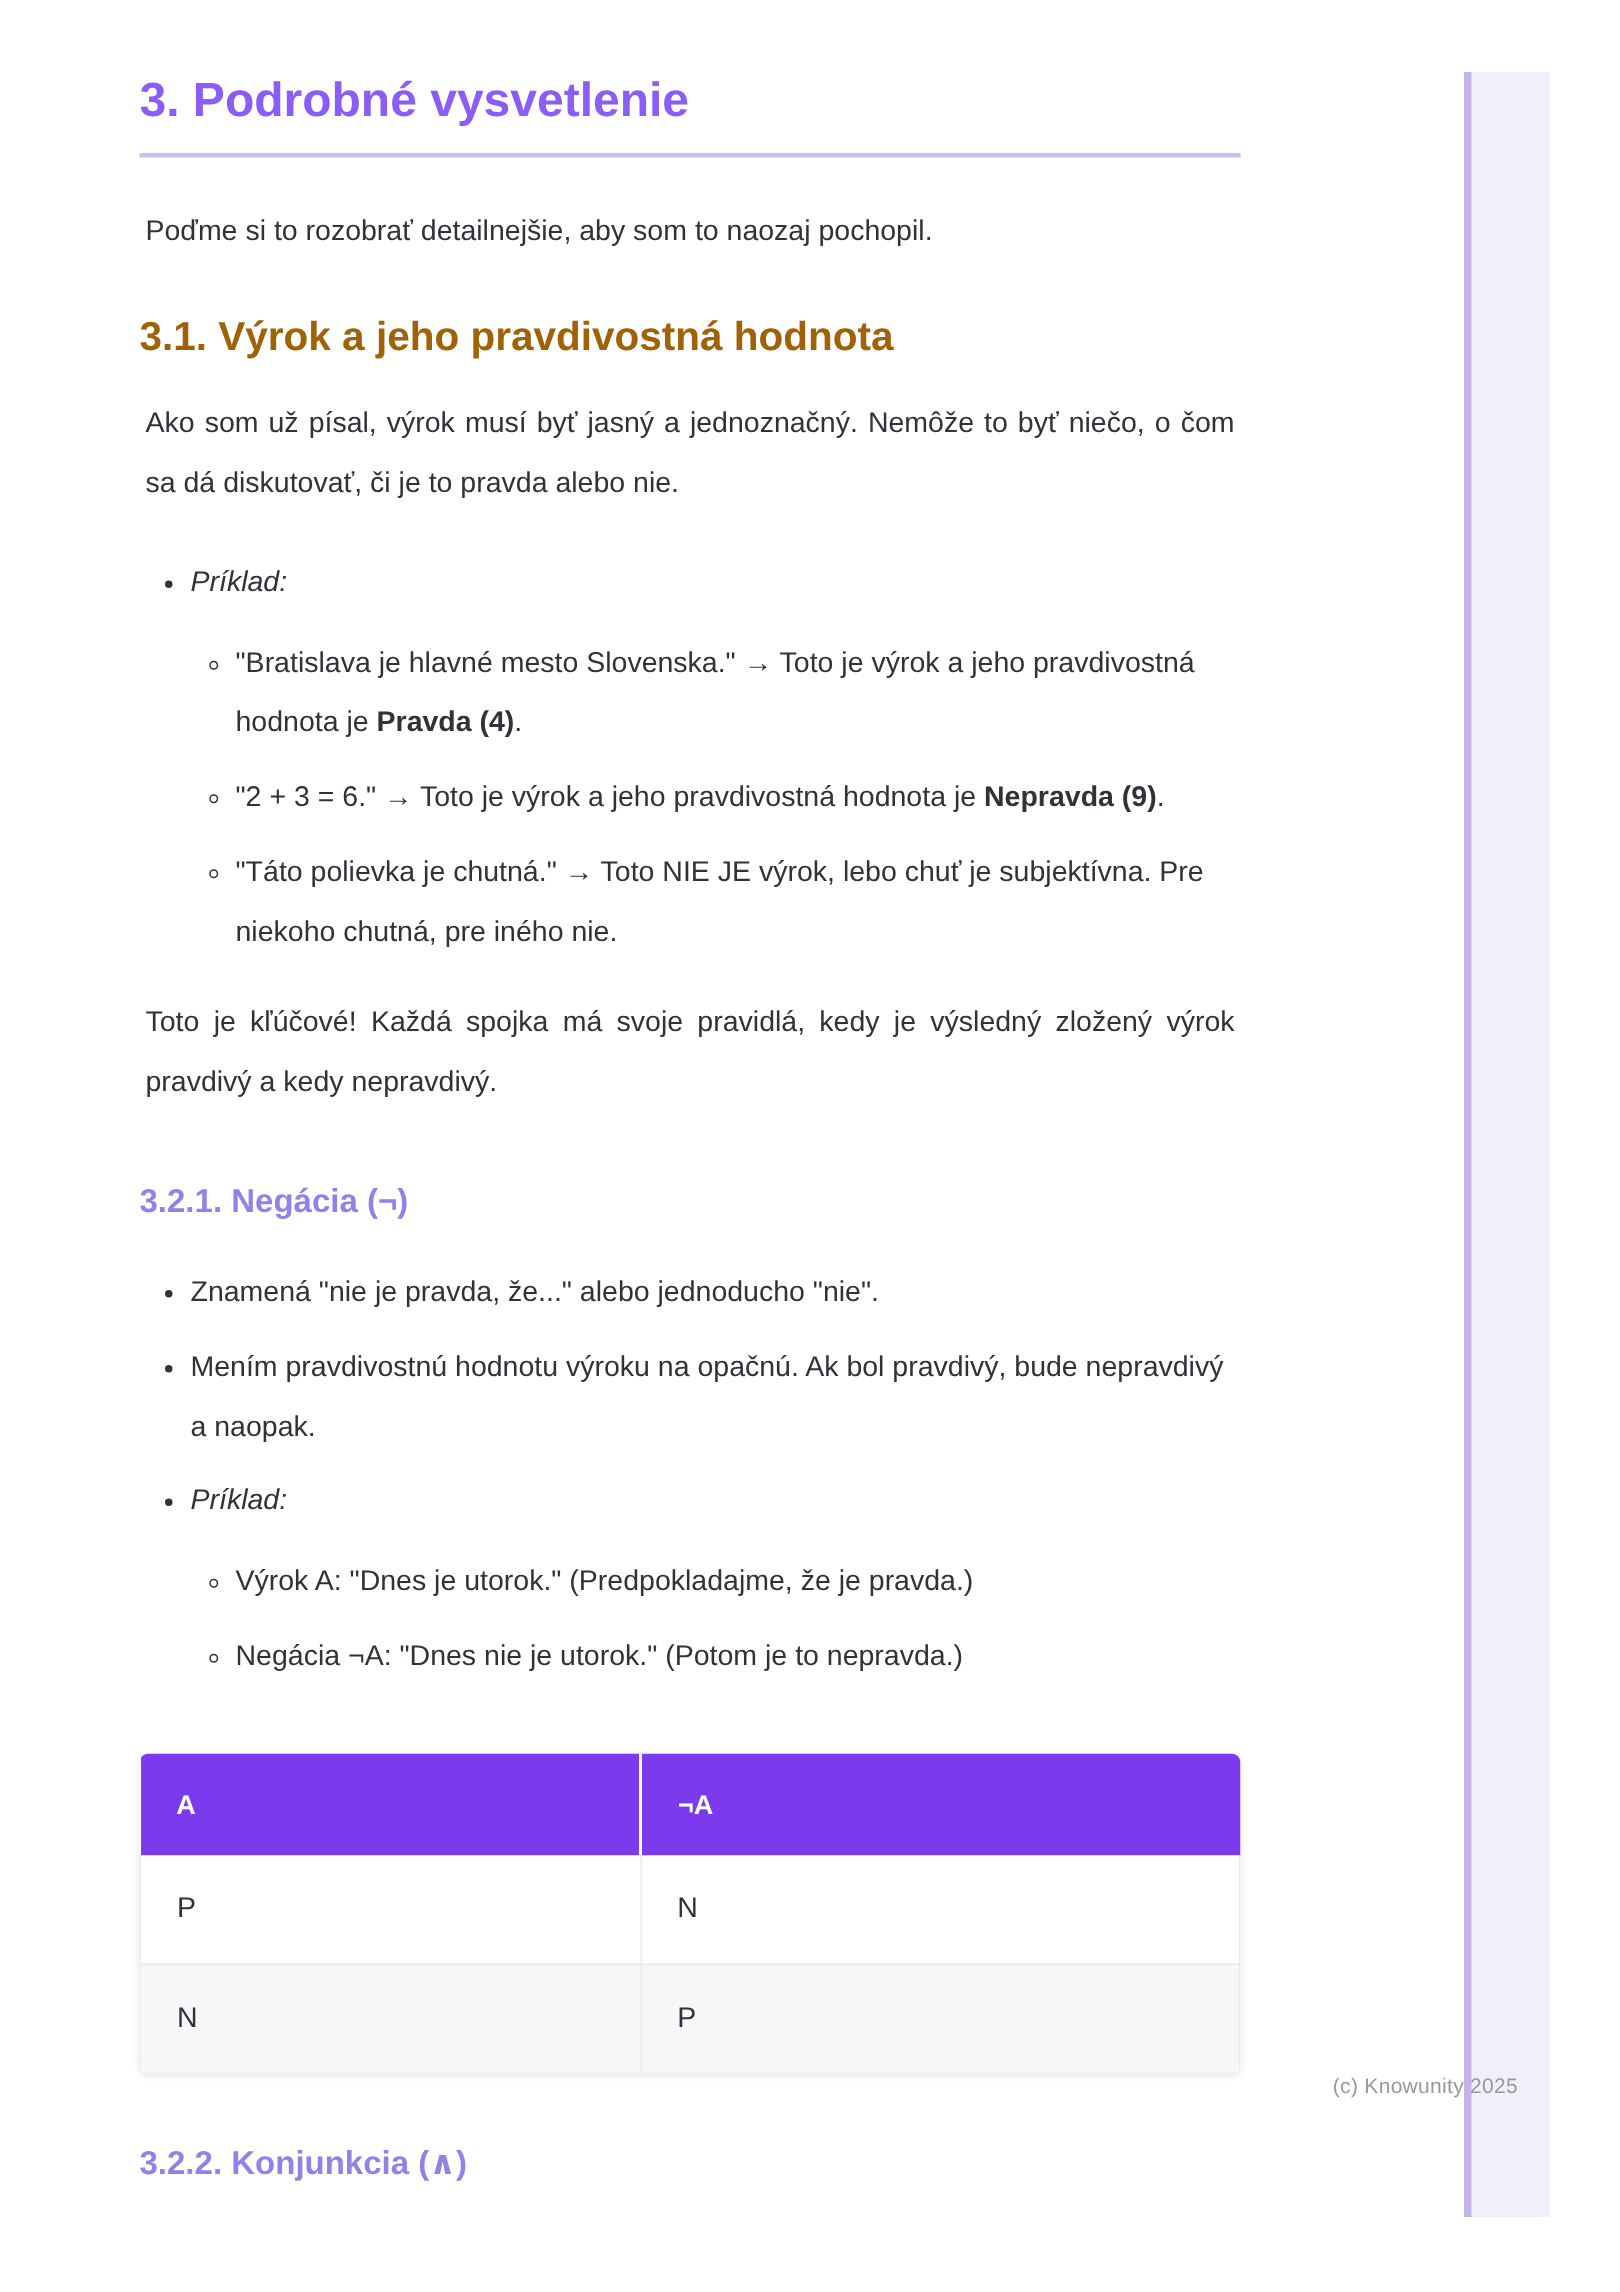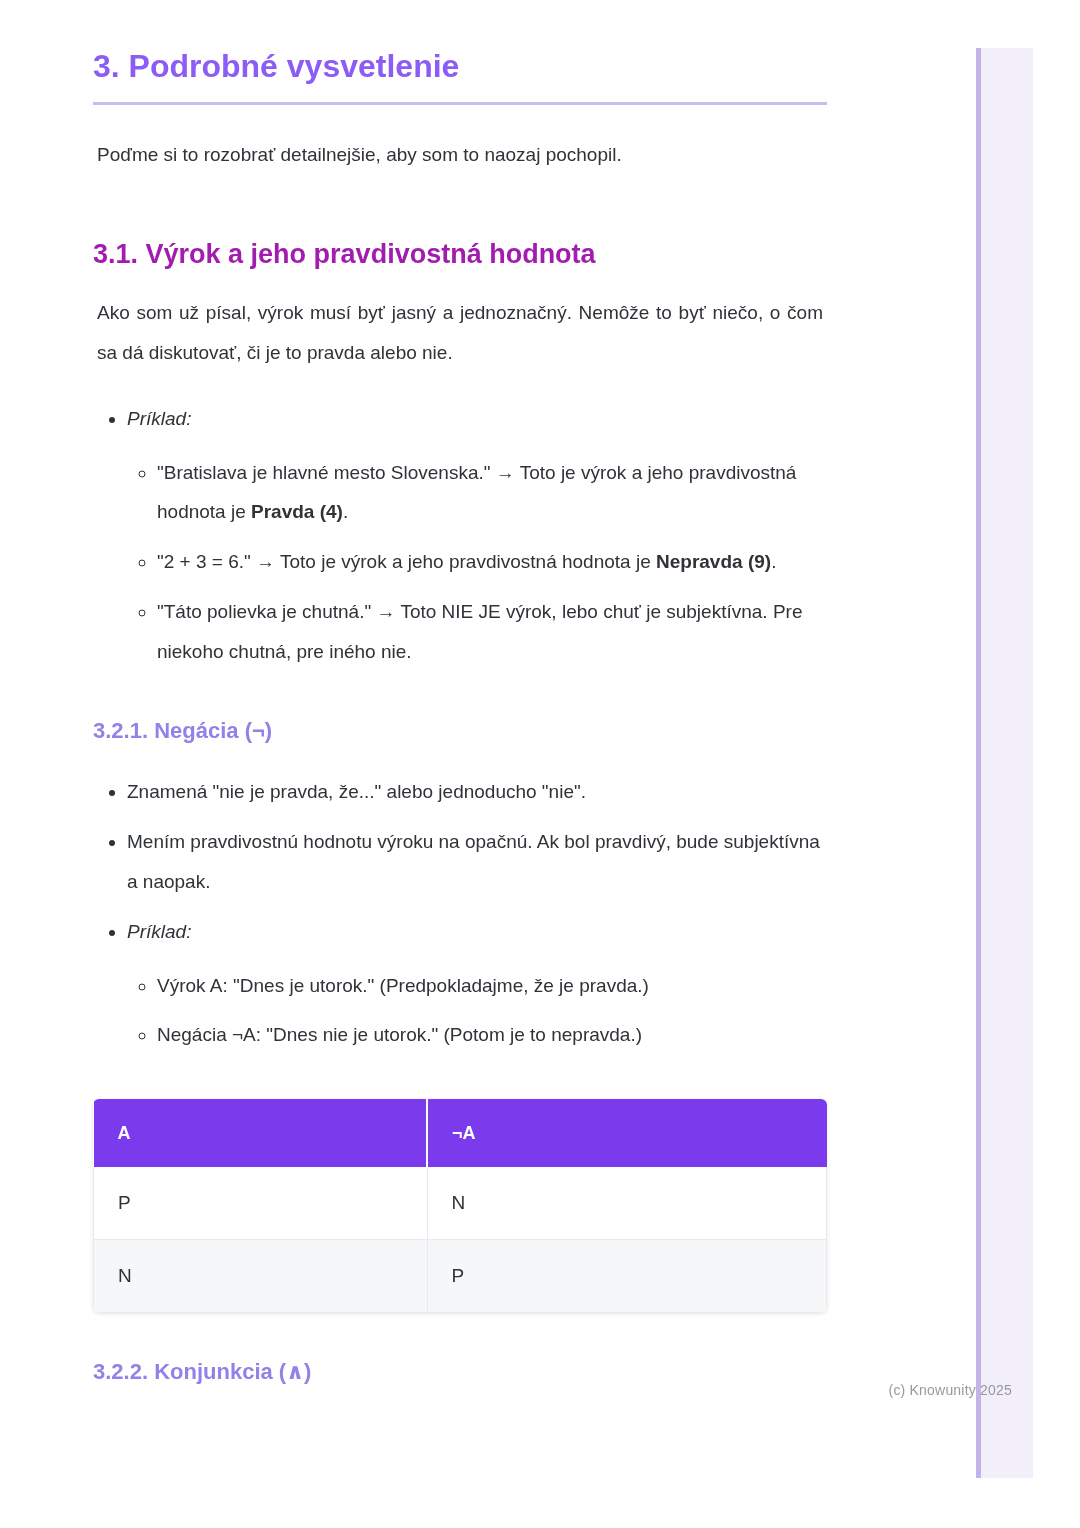--- a/index.html
+++ b/index.html
@@ -19,21 +19,21 @@
   .content{position:absolute;left:93px;top:46px;width:734px;z-index:2;}
   h1{
     margin:0;font-size:32px;line-height:40px;font-weight:bold;color:#8b5cf6;
   }
   .title-rule{
     height:3px;background:#c9bdf0;border:none;margin:16px 0 0 0;width:734px;
   }
   p{margin:4px;font-size:19px;line-height:2.1;text-align:justify;}
   .intro{margin-top:30px;text-align:left;}
   h2{
-    margin:60px 0 0 0;font-size:27px;line-height:38px;font-weight:bold;color:#a21caf;
+    margin:30px 0 0 0;font-size:27px;line-height:38px;font-weight:bold;color:#a16207;
   }
   h3{
     margin:44px 0 0 0;font-size:22px;line-height:30px;font-weight:bold;color:#8f82e8;
   }
   .para{margin-top:20px;}
   ul{list-style:disc;margin:26px 0 0 0;padding-left:34px;}
   ul ul{list-style:circle;margin:14px 0 0 0;padding-left:30px;}
   li{
     font-size:19px;line-height:2.1;margin-bottom:10px;color:#2f3338;
   }
@@ -77,25 +77,26 @@
     <li>
       <span class="italic">Príklad:</span>
       <ul>
         <li><span>"Bratislava je hlavné mesto Slovenska." → Toto je výrok a jeho pravdivostná hodnota je </span><span class="b">Pravda (4)</span><span>.</span></li>
         <li><span>"2 + 3 = 6." → Toto je výrok a jeho pravdivostná hodnota je </span><span class="b">Nepravda (9)</span><span>.</span></li>
         <li><span>"Táto polievka je chutná." → Toto NIE JE výrok, lebo chuť je subjektívna. Pre niekoho chutná, pre iného nie.</span></li>
       </ul>
     </li>
   </ul>
 
+  <p class="para">Toto je kľúčové! Každá spojka má svoje pravidlá, kedy je výsledný zložený výrok pravdivý a kedy nepravdivý.</p>
 
   <h3>3.2.1. Negácia (¬)</h3>
   <ul>
     <li>Znamená "nie je pravda, že..." alebo jednoducho "nie".</li>
-    <li>Mením pravdivostnú hodnotu výroku na opačnú. Ak bol pravdivý, bude subjektívna a naopak.</li>
+    <li>Mením pravdivostnú hodnotu výroku na opačnú. Ak bol pravdivý, bude nepravdivý a naopak.</li>
     <li>
       <span class="italic">Príklad:</span>
       <ul>
         <li>Výrok A: "Dnes je utorok." (Predpokladajme, že je pravda.)</li>
         <li>Negácia ¬A: "Dnes nie je utorok." (Potom je to nepravda.)</li>
       </ul>
     </li>
   </ul>
 
   <div class="table-wrap">

